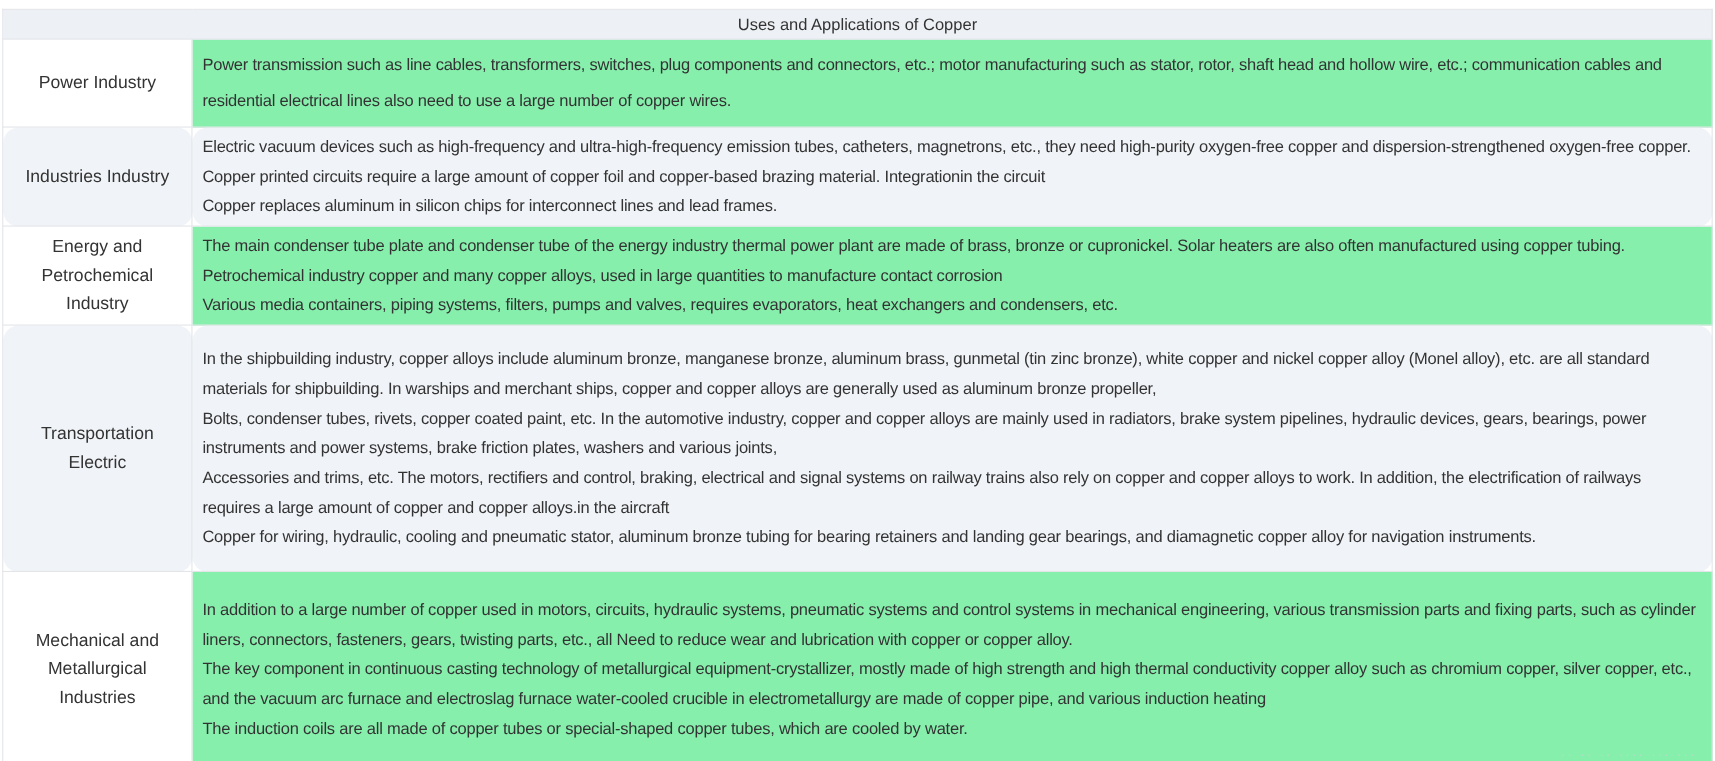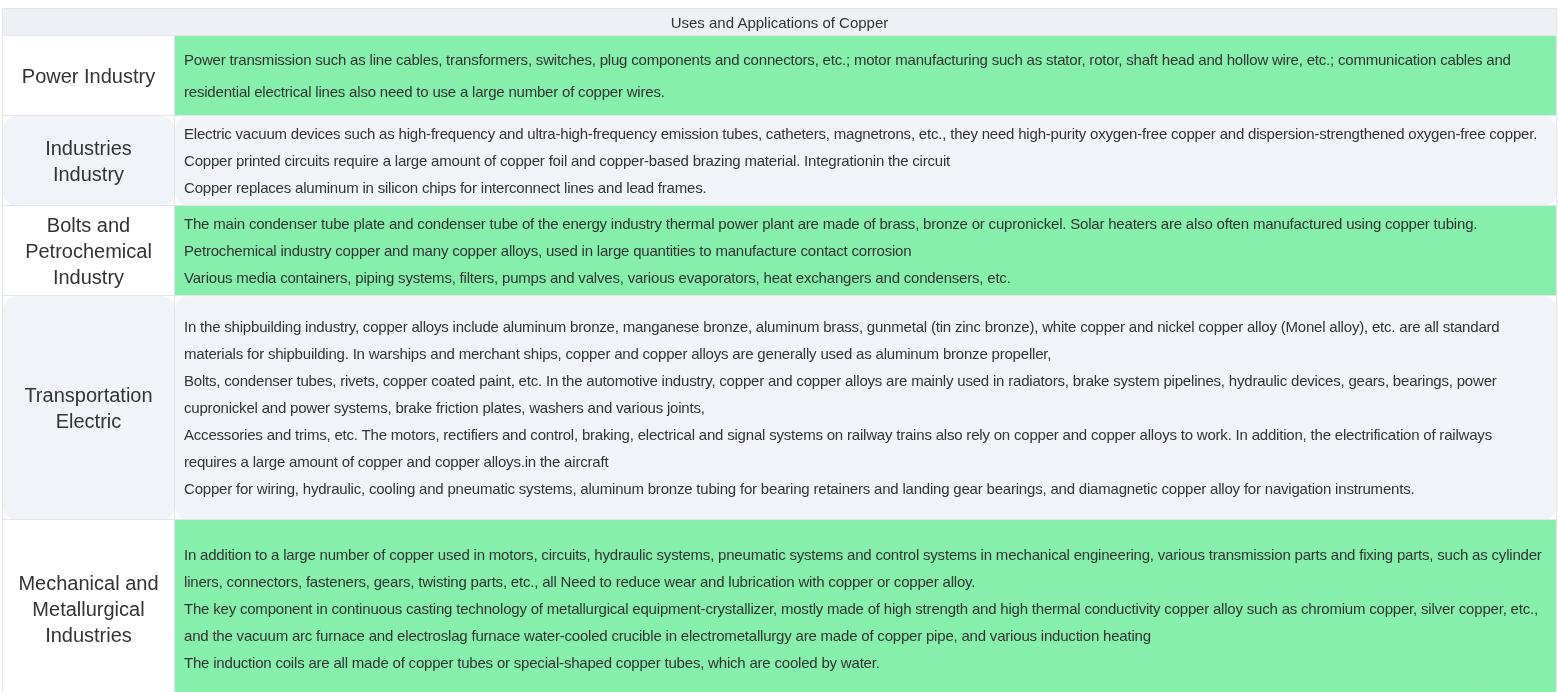--- a/index.html
+++ b/index.html
@@ -31,21 +31,21 @@
     font-weight: 400;
     font-size: 15px;
     color: #333333;
     height: 26px;
     padding: 0;
   }
   col.col-label { width: 172px; }
   td.label-cell {
     text-align: center;
     vertical-align: middle;
-    font-size: 20px;
+    font-size: 16px;
     line-height: 26px;
     padding: 4px 10px;
     background: #ffffff;
   }
   td.content-cell {
     vertical-align: middle;
     font-size: 15px;
     padding: 4px 14px 4px 9px;
     background: #86efac;
   }
@@ -93,33 +93,33 @@
         </td>
       </tr>
       <tr class="r-electronic stripe">
         <td class="label-cell">Industries Industry</td>
         <td class="content-cell">
           <div class="para">Electric vacuum devices such as high-frequency and ultra-high-frequency emission tubes, catheters, magnetrons, etc., they need high-purity oxygen-free copper and dispersion-strengthened oxygen-free copper. Copper printed circuits require a large amount of copper foil and copper-based brazing material. Integrationin the circuit</div>
           <div class="para">Copper replaces aluminum in silicon chips for interconnect lines and lead frames.</div>
         </td>
       </tr>
       <tr class="r-energy">
-        <td class="label-cell">Bolts and Petrochemical Industry</td>
+        <td class="label-cell">Energy and Petrochemical Industry</td>
         <td class="content-cell">
           <div class="para">The main condenser tube plate and condenser tube of the energy industry thermal power plant are made of brass, bronze or cupronickel. Solar heaters are also often manufactured using copper tubing. Petrochemical industry copper and many copper alloys, used in large quantities to manufacture contact corrosion</div>
-          <div class="para">Various media containers, piping systems, filters, pumps and valves, various evaporators, heat exchangers and condensers, etc.</div>
+          <div class="para">Various media containers, piping systems, filters, pumps and valves, requires evaporators, heat exchangers and condensers, etc.</div>
         </td>
       </tr>
       <tr class="r-transport stripe">
         <td class="label-cell">Transportation Electric</td>
         <td class="content-cell">
           <div class="para">In the shipbuilding industry, copper alloys include aluminum bronze, manganese bronze, aluminum brass, gunmetal (tin zinc bronze), white copper and nickel copper alloy (Monel alloy), etc. are all standard materials for shipbuilding. In warships and merchant ships, copper and copper alloys are generally used as aluminum bronze propeller,</div>
-          <div class="para">Bolts, condenser tubes, rivets, copper coated paint, etc. In the automotive industry, copper and copper alloys are mainly used in radiators, brake system pipelines, hydraulic devices, gears, bearings, power cupronickel and power systems, brake friction plates, washers and various joints,</div>
+          <div class="para">Bolts, condenser tubes, rivets, copper coated paint, etc. In the automotive industry, copper and copper alloys are mainly used in radiators, brake system pipelines, hydraulic devices, gears, bearings, power instruments and power systems, brake friction plates, washers and various joints,</div>
           <div class="para">Accessories and trims, etc. The motors, rectifiers and control, braking, electrical and signal systems on railway trains also rely on copper and copper alloys to work. In addition, the electrification of railways requires a large amount of copper and copper alloys.in the aircraft</div>
-          <div class="para">Copper for wiring, hydraulic, cooling and pneumatic systems, aluminum bronze tubing for bearing retainers and landing gear bearings, and diamagnetic copper alloy for navigation instruments.</div>
+          <div class="para">Copper for wiring, hydraulic, cooling and pneumatic stator, aluminum bronze tubing for bearing retainers and landing gear bearings, and diamagnetic copper alloy for navigation instruments.</div>
         </td>
       </tr>
       <tr class="r-mech">
         <td class="label-cell">Mechanical and Metallurgical Industries</td>
         <td class="content-cell">
           <div class="para">In addition to a large number of copper used in motors, circuits, hydraulic systems, pneumatic systems and control systems in mechanical engineering, various transmission parts and fixing parts, such as cylinder liners, connectors, fasteners, gears, twisting parts, etc., all Need to reduce wear and lubrication with copper or copper alloy.</div>
           <div class="para">The key component in continuous casting technology of metallurgical equipment-crystallizer, mostly made of high strength and high thermal conductivity copper alloy such as chromium copper, silver copper, etc., and the vacuum arc furnace and electroslag furnace water-cooled crucible in electrometallurgy are made of copper pipe, and various induction heating</div>
           <div class="para">The induction coils are all made of copper tubes or special-shaped copper tubes, which are cooled by water.</div>
         </td>
       </tr>

